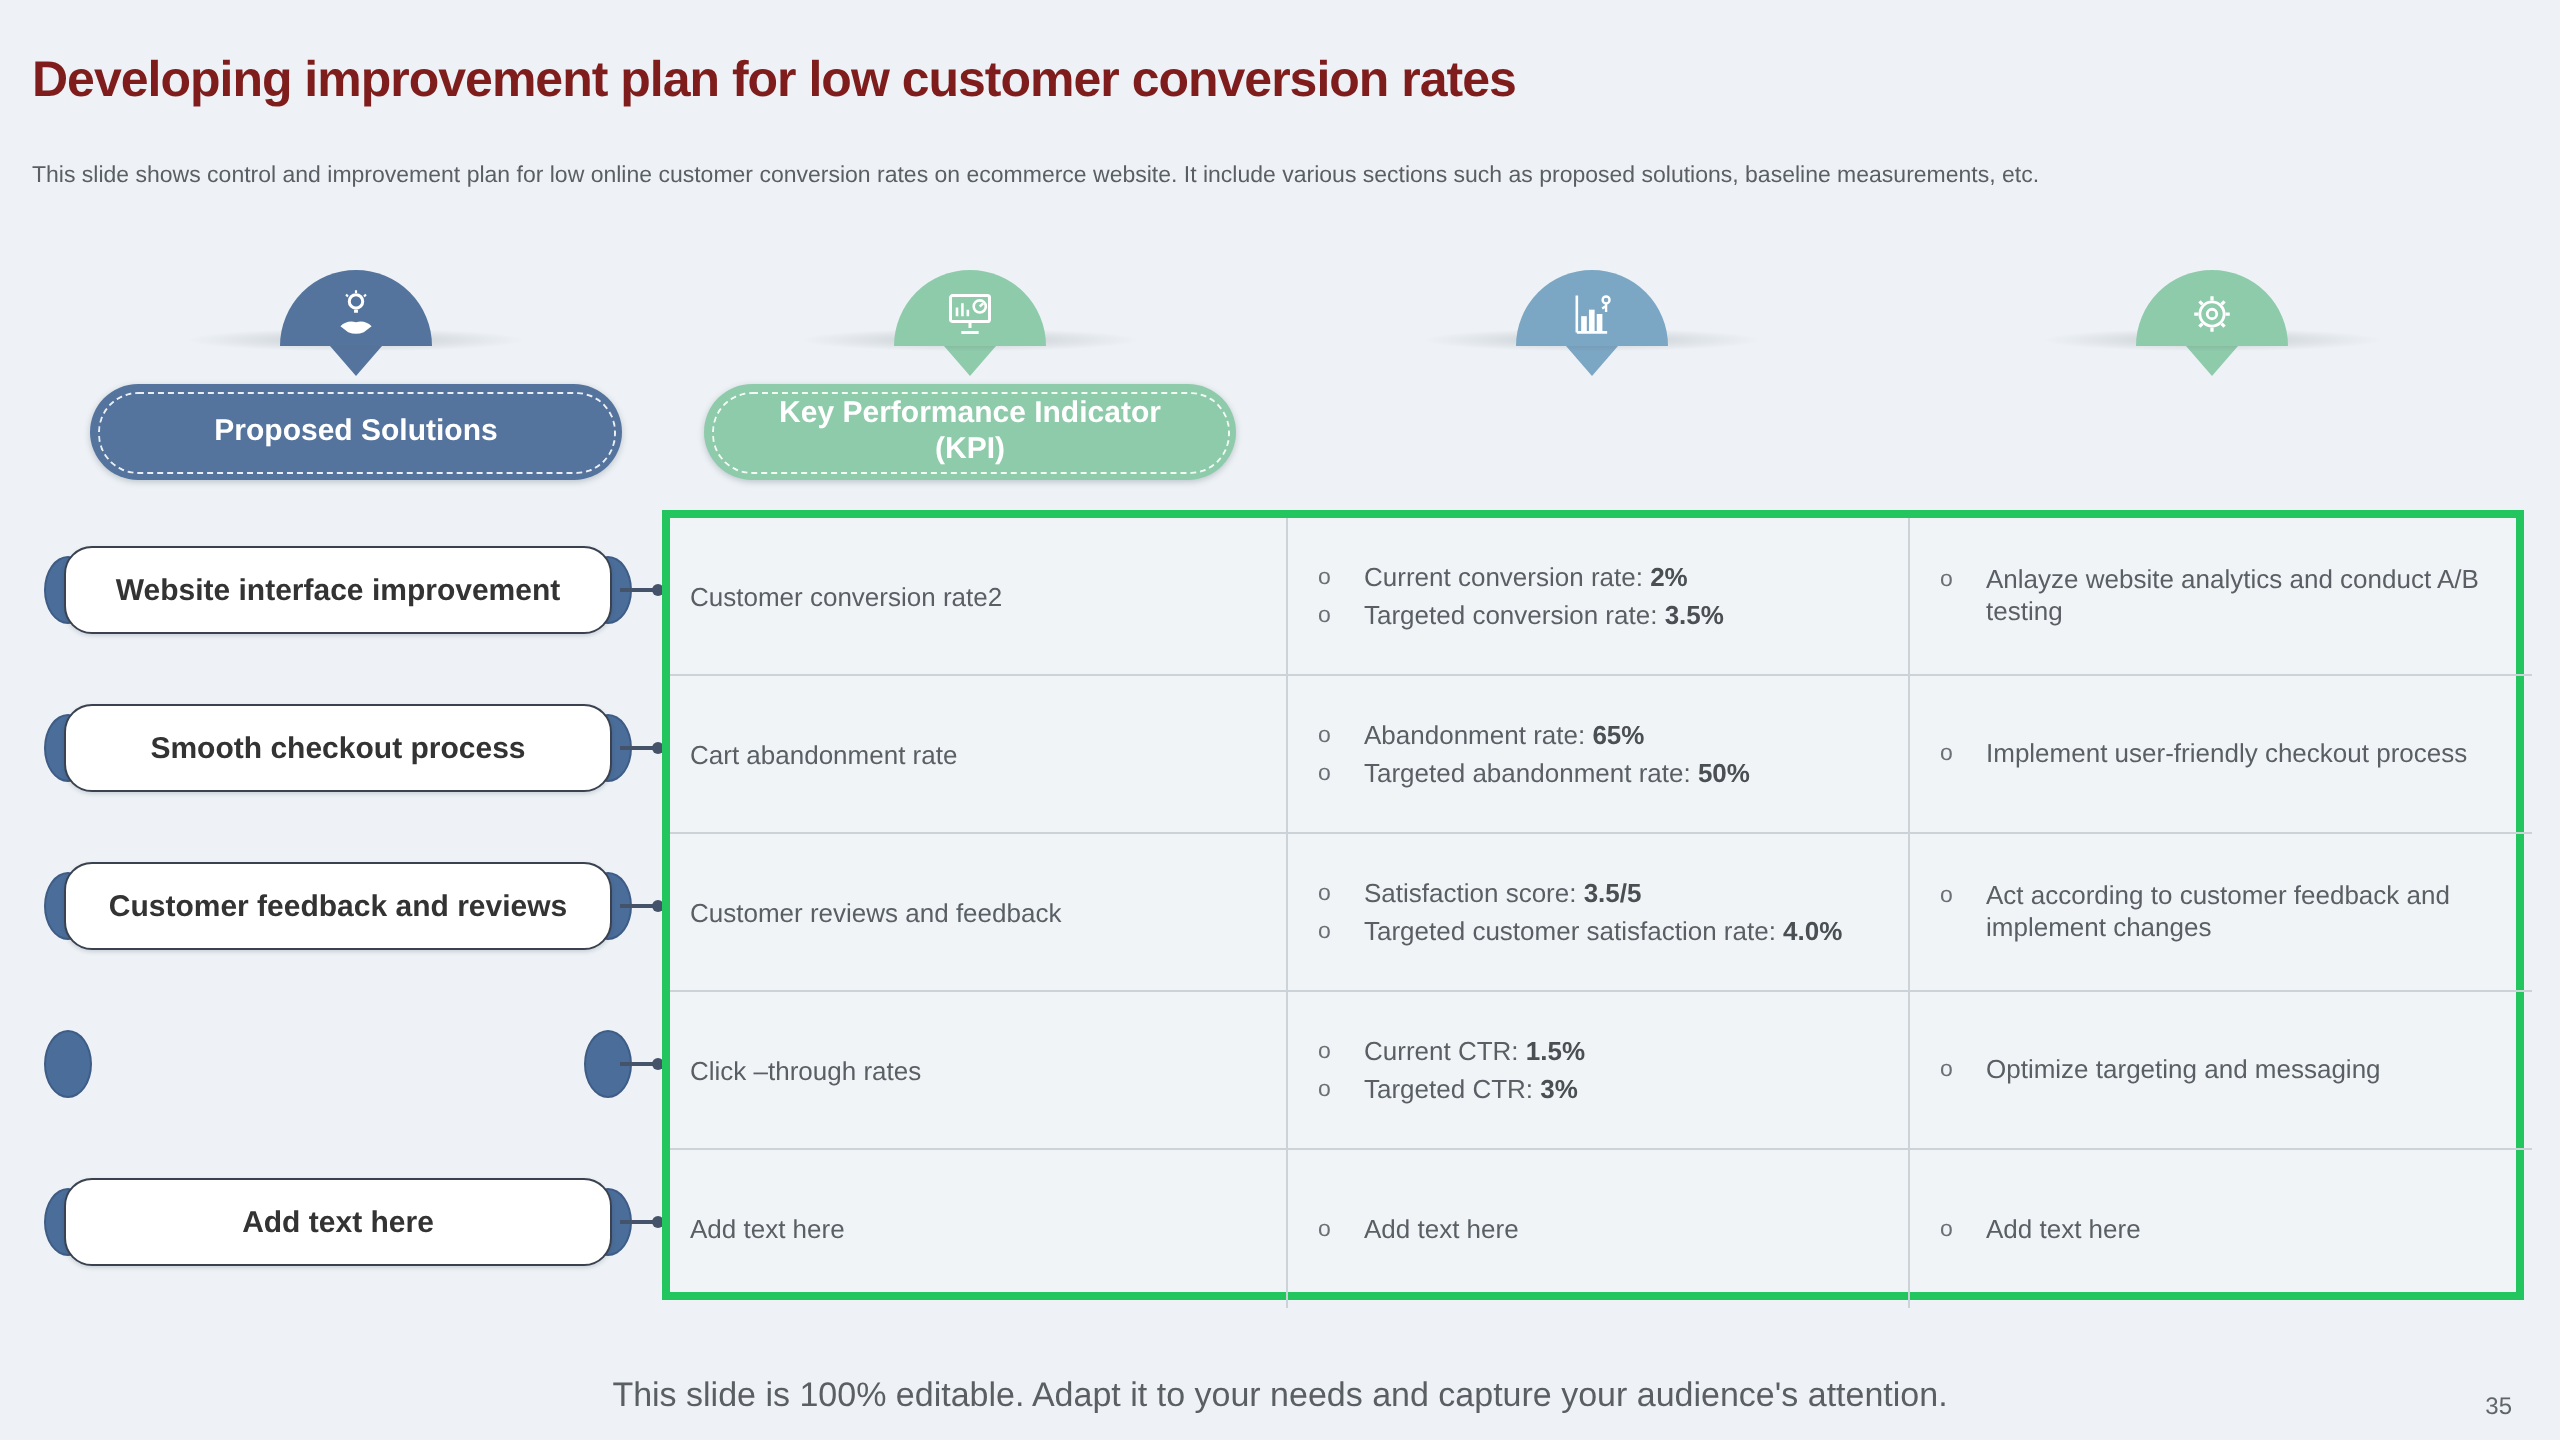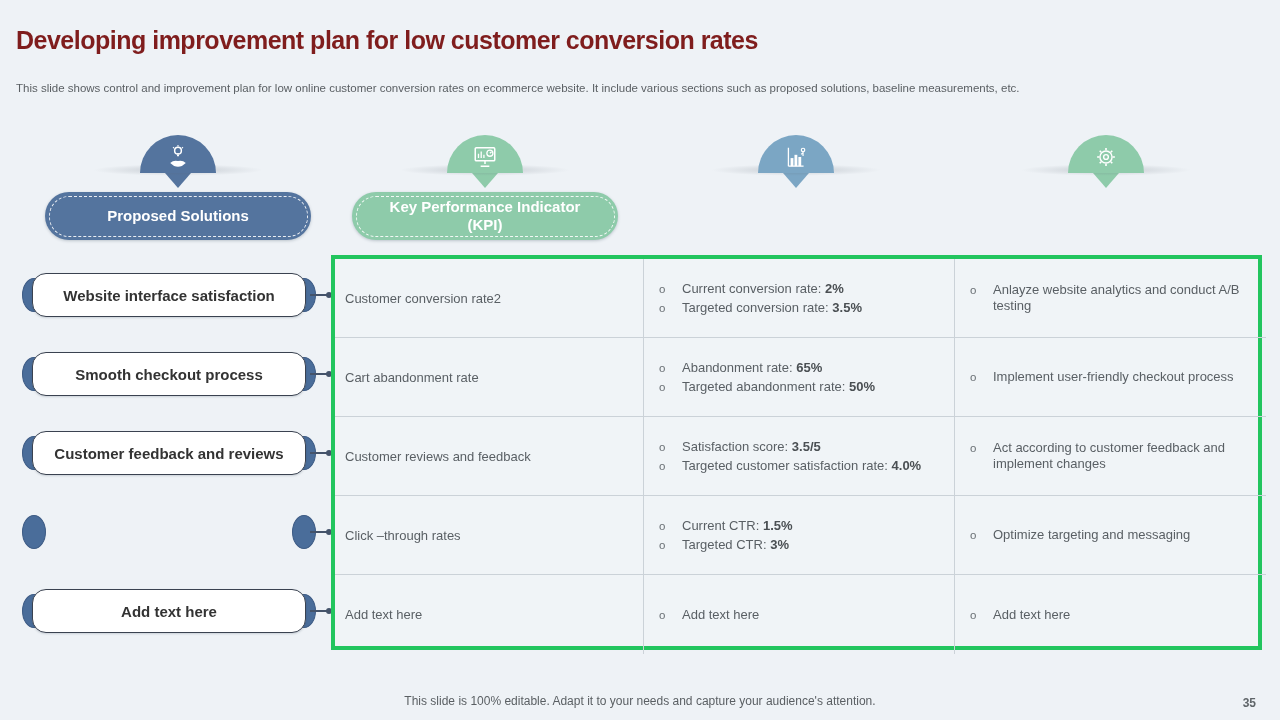--- a/index.html
+++ b/index.html
@@ -91,23 +91,23 @@
   .kpi-cell { padding-left:10px; }
   .bullet-list { display:flex; flex-direction:column; gap:3px; width:100%; }
   .bullet-line { display:flex; align-items:flex-start; line-height:16px; }
   .bullet { flex:0 0 auto; width:26px; font-size:11.5px; color:#6a7075; padding-left:3px; }
   .line-text { flex:1 1 auto; }
   .bold-value { font-weight:bold; color:#4a4f53; }
 
   
   .footer-note {
     position:absolute; left:0; bottom:12px; width:100%;
-    text-align:center; font-size:12px; color:#5a5f63;
-  }
-  .page-number { position:absolute; right:24px; bottom:10px; font-size:12px; color:#5f6569;font-weight:bold; }
+    text-align:center; font-size:17px; color:#5a5f63;
+  }
+  .page-number { position:absolute; right:24px; bottom:10px; font-size:12px; color:#5f6569; }
 </style>
 </head>
 <body>
 
 <div class="title">Developing improvement plan for low customer conversion rates</div>
 <div class="subtitle">This slide shows control and improvement plan for low online customer conversion rates on ecommerce website. It include various sections such as proposed solutions, baseline measurements, etc.</div>
 
 <div class="header-group hg-0 slate">
   <div class="pin">
     <div class="pin-shadow"></div>
@@ -172,21 +172,21 @@
         <path d="M12 3.8 v2 M12 18.2 v2 M3.8 12 h2 M18.2 12 h2 M6.2 6.2 l1.4 1.4 M16.4 16.4 l1.4 1.4 M17.8 6.2 l-1.4 1.4 M7.6 16.4 l-1.4 1.4" stroke-width="1.5"></path>
       </svg>
     </div>
     <div class="pin-tail"></div>
   </div>
 </div>
 
 <div class="solution-row sr-0">
   <div class="cap cap-left"></div>
   <div class="cap cap-right"></div>
-  <div class="solution-btn">Website interface satisfaction</div>
+  <div class="solution-btn">Website interface improvement</div>
   <div class="connector-line"></div>
   <div class="connector-dot"></div>
 </div>
 <div class="solution-row sr-1">
   <div class="cap cap-left"></div>
   <div class="cap cap-right"></div>
   <div class="solution-btn">Smooth checkout process</div>
   <div class="connector-line"></div>
   <div class="connector-dot"></div>
 </div>

